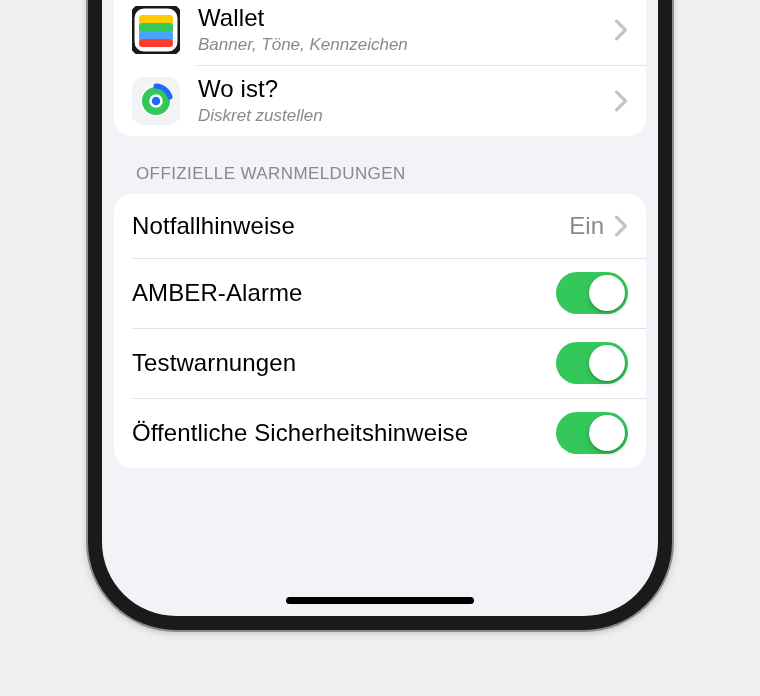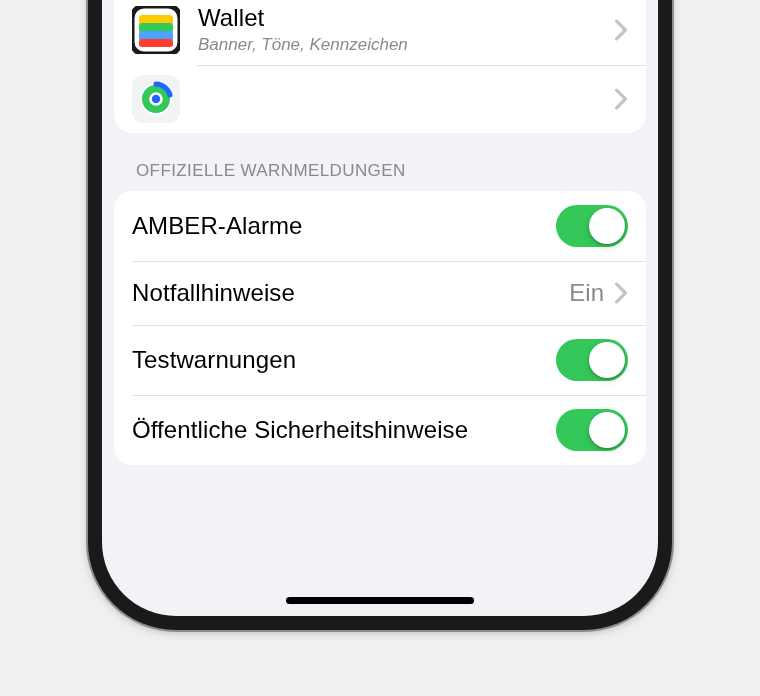--- a/index.html
+++ b/index.html
@@ -183,57 +183,59 @@
               <svg viewBox="0 0 48 48" width="48" height="48">
                 <rect x="0" y="0" width="48" height="48" rx="12" fill="#f2f3f4"></rect>
                 <circle cx="24" cy="24" r="15" fill="#34c759"></circle>
                 <circle cx="24" cy="24" r="15" fill="none" stroke="#ffffff" stroke-width="2"></circle>
                 <path d="M24 9 A15 15 0 0 1 38 20" fill="none" stroke="#1e66ff" stroke-width="5" stroke-linecap="round"></path>
                 <circle cx="24" cy="24" r="5.5" fill="#1e66ff"></circle>
                 <circle cx="24" cy="24" r="5.5" fill="none" stroke="#ffffff" stroke-width="2.5"></circle>
               </svg>
             </div>
             <div class="row-text">
+              <div class="row-title">Wo ist?</div>
+              <div class="row-sub">Diskret zustellen</div>
             </div>
             <span class="chev">
               <svg viewBox="0 0 12 20">
                   <path d="M2 2 L10 10 L2 18" fill="none" stroke="currentColor" stroke-width="3" stroke-linecap="round" stroke-linejoin="round"></path>
                 </svg>
             </span>
           </div>
 
         </div>
 
         <div class="section-header">Offizielle Warnmeldungen</div>
 
         <div class="card">
-
-          <div class="row toggle-row">
-            <div class="row-text">
-              <div class="row-title">AMBER-Alarme</div>
-            </div>
-            <div class="toggle">
-              <div class="knob"></div>
-            </div>
-          </div>
 
           <div class="row toggle-row">
             <div class="row-text">
               <div class="row-title">Notfallhinweise</div>
             </div>
             <div class="row-value">Ein</div>
             <span class="chev">
               <svg viewBox="0 0 12 20">
                   <path d="M2 2 L10 10 L2 18" fill="none" stroke="currentColor" stroke-width="3" stroke-linecap="round" stroke-linejoin="round"></path>
                 </svg>
             </span>
           </div>
 
           <div class="row toggle-row">
             <div class="row-text">
+              <div class="row-title">AMBER-Alarme</div>
+            </div>
+            <div class="toggle">
+              <div class="knob"></div>
+            </div>
+          </div>
+
+          <div class="row toggle-row">
+            <div class="row-text">
               <div class="row-title">Testwarnungen</div>
             </div>
             <div class="toggle">
               <div class="knob"></div>
             </div>
           </div>
 
           <div class="row toggle-row">
             <div class="row-text">
               <div class="row-title">Öffentliche Sicherheitshinweise</div>

